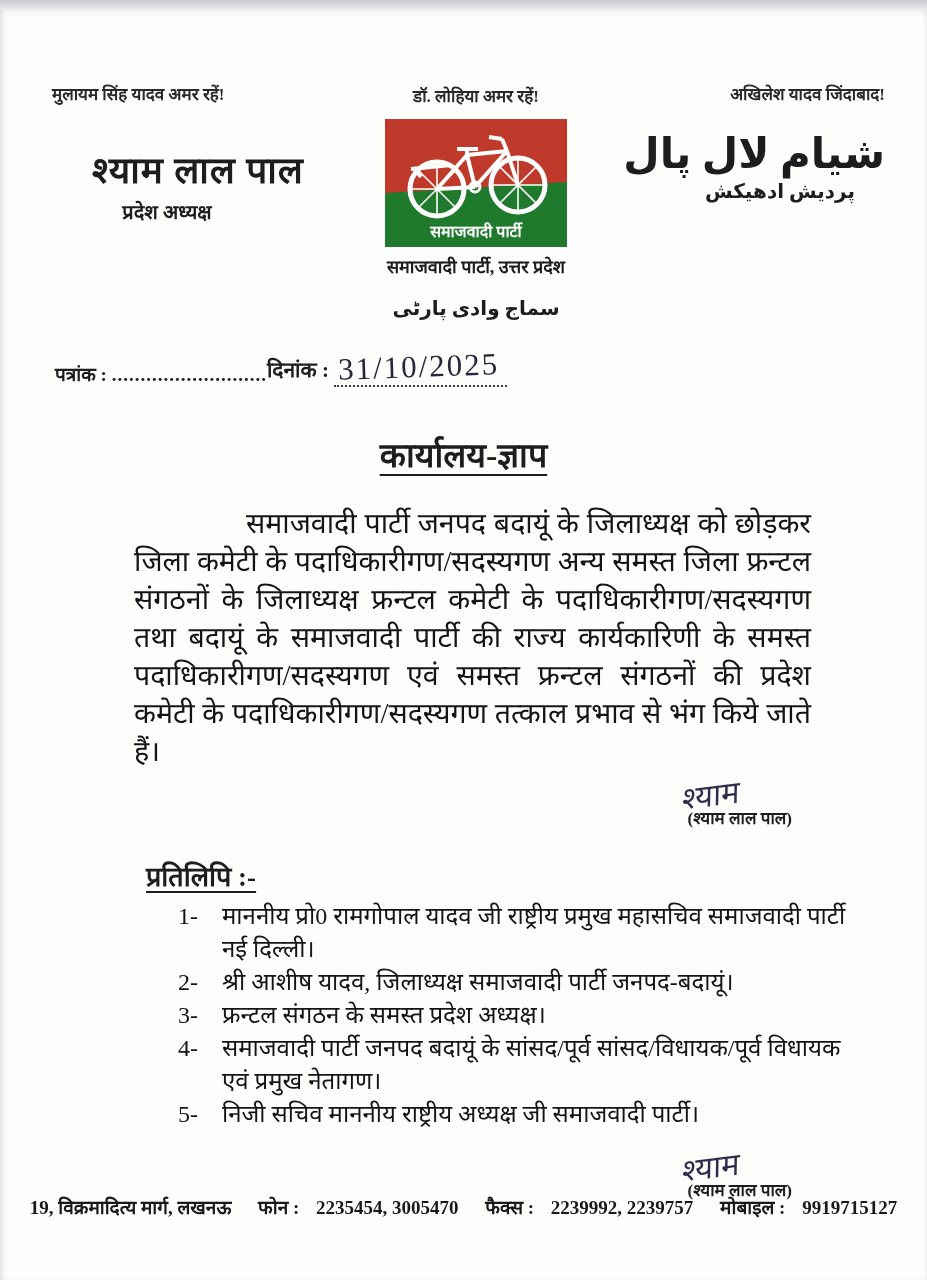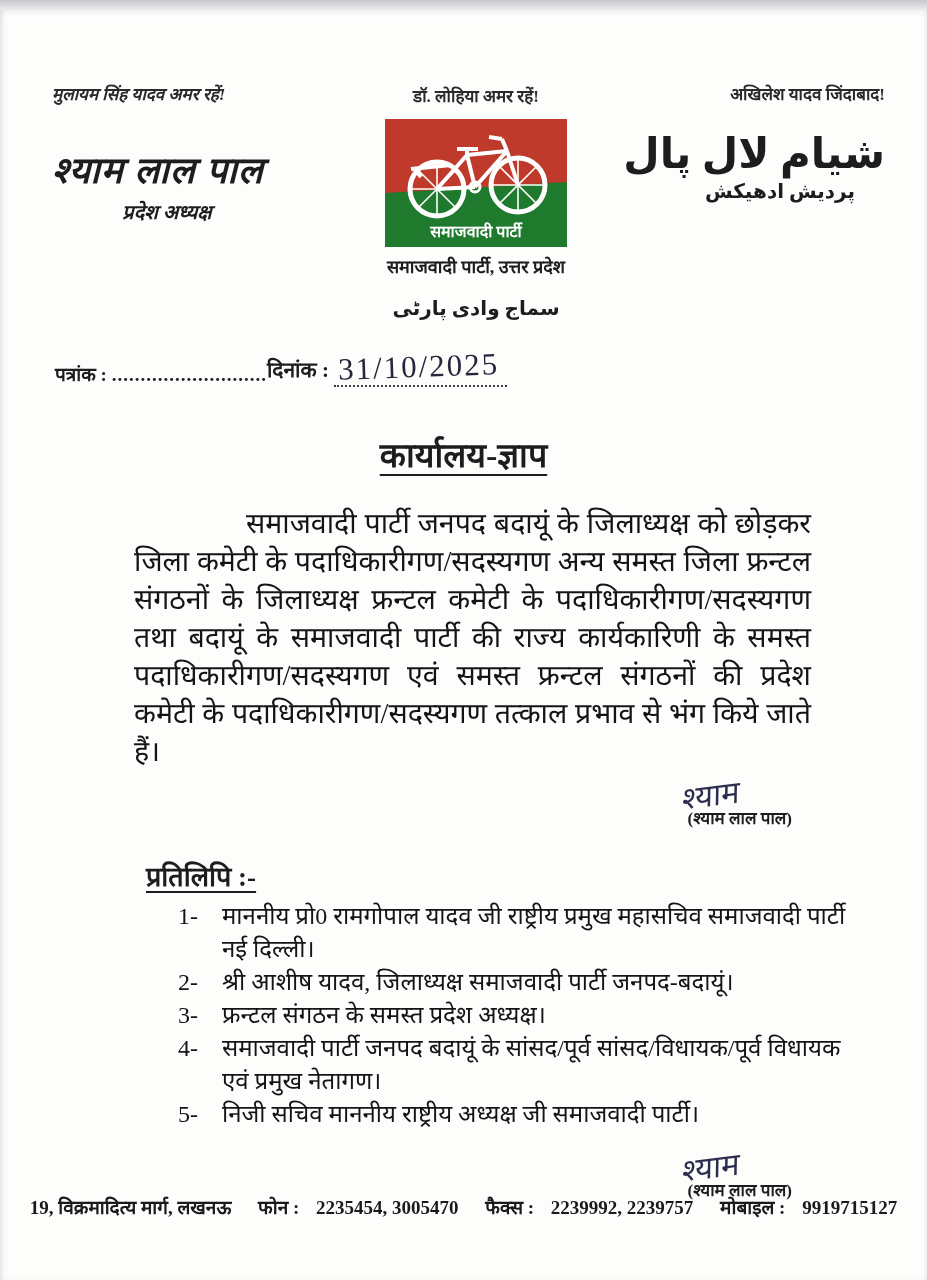--- a/index.html
+++ b/index.html
@@ -23,28 +23,28 @@
     background: linear-gradient(#c7c8cd, #ececee);
   }
 
   
   .header {
     display: flex;
     justify-content: space-between;
     padding: 82px 42px 0 52px;
   }
   .hcol { display: flex; flex-direction: column; }
-  .hcol-left  { width: 280px; text-align: left; font-style: italic; }
+  .hcol-left  { width: 280px; text-align: left; }
   .hcol-center{ width: 250px; text-align: center; align-items: center; }
   .hcol-right { width: 265px; text-align: right; align-items: flex-end; }
   .slogan { font-size: 17px; font-weight: bold; color: #2a2a2c; white-space: nowrap; }
   .hcol-center .slogan { margin-top: 2px; }
   .president-name {
     font-size: 37px; font-weight: bold; letter-spacing: 1px;
-    margin-top: 38px; white-space: nowrap;
+    margin-top: 38px; white-space: nowrap; margin-left: 40px;
   }
   .president-designation {
     font-size: 20px; font-weight: bold; margin-top: 4px;
     width: 230px; text-align: center;
   }
   .flag-wrap { margin-top: 12px; line-height: 0; }
   .party-name-hindi { font-size: 18px; font-weight: bold; margin-top: 7px; white-space: nowrap; }
   .party-name-urdu  { font-size: 20px; font-weight: bold; margin-top: 18px; }
   .president-name-urdu { font-size: 42px; font-weight: bold; margin-top: 26px; line-height: 1.1; }
   .president-designation-urdu { font-size: 20px; font-weight: bold; margin-top: 2px; width: 210px; text-align: center; }

